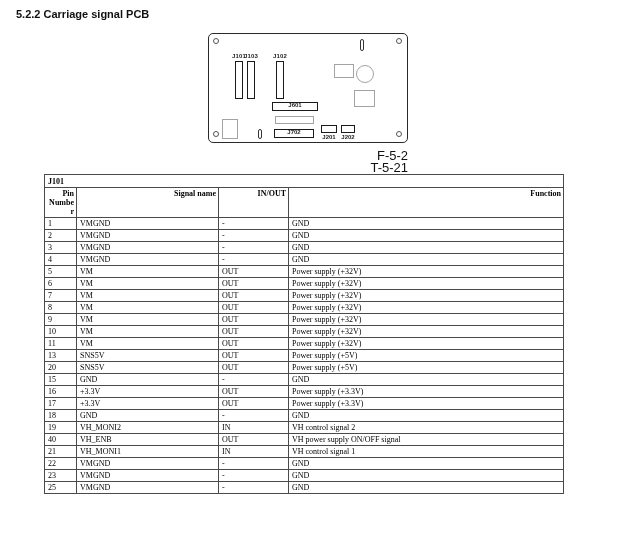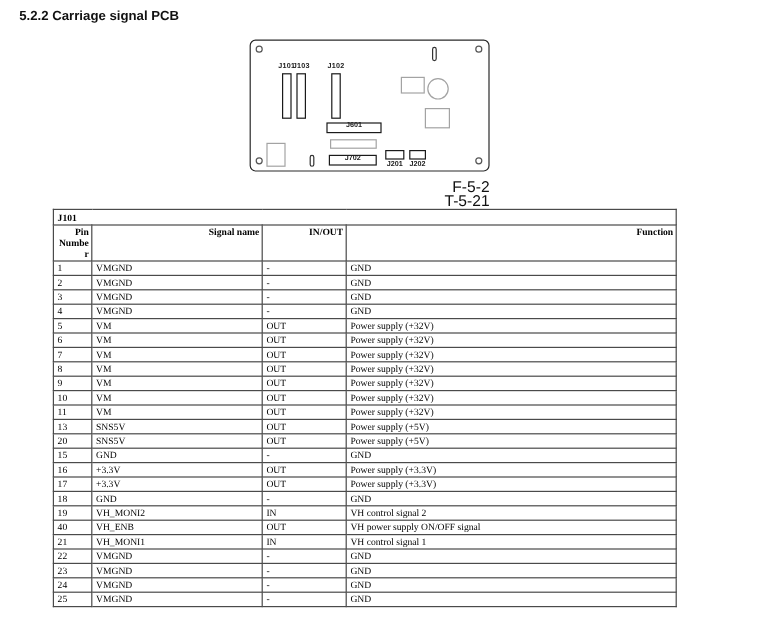--- a/index.html
+++ b/index.html
@@ -296,25 +296,19 @@
         <td>-</td>
         <td>GND</td>
       </tr>
       <tr>
         <td>23</td>
         <td>VMGND</td>
         <td>-</td>
         <td>GND</td>
       </tr>
       <tr>
-        <td>24</td>
-        <td>VMGND</td>
-        <td>-</td>
-        <td>GND</td>
-      </tr>
-      <tr>
         <td>25</td>
         <td>VMGND</td>
         <td>-</td>
         <td>GND</td>
       </tr>
     </tbody>
 </table>
 
 </body></html>

